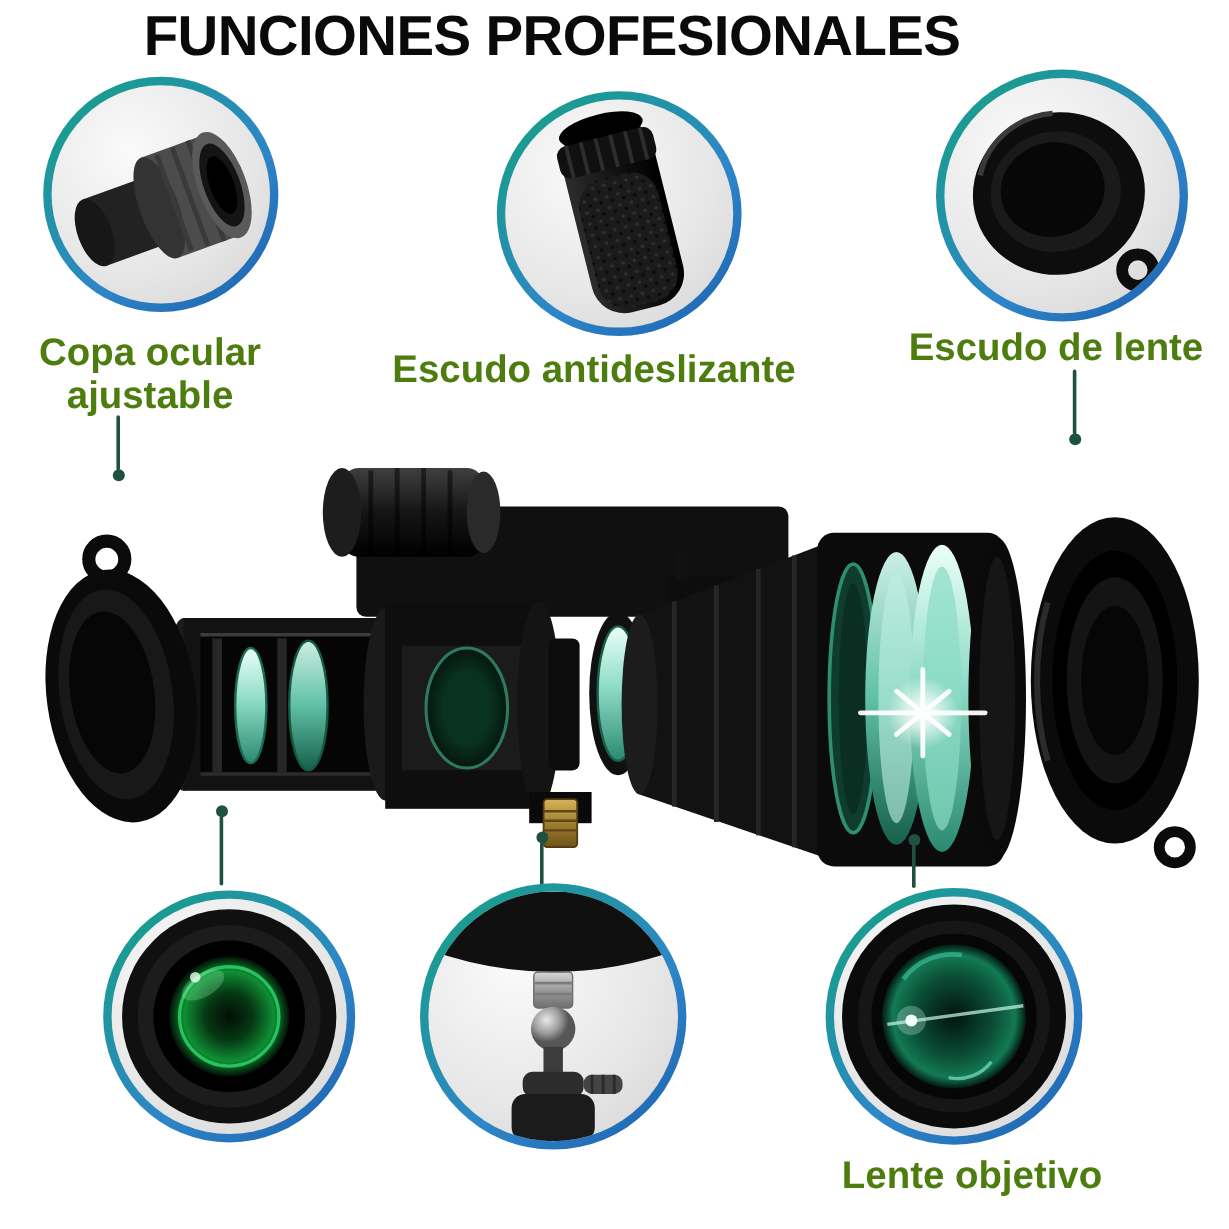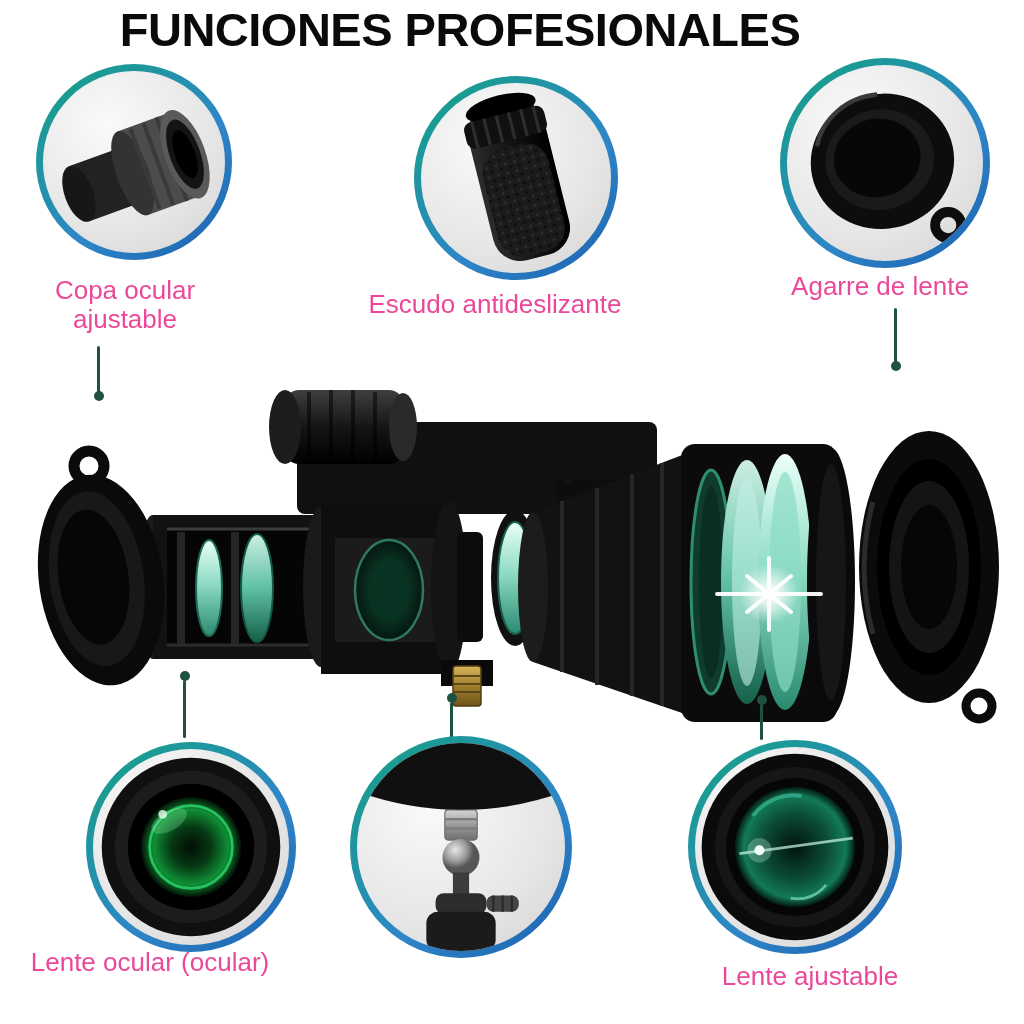--- a/index.html
+++ b/index.html
@@ -7,21 +7,21 @@
   .canvas{position:relative;width:1024px;height:1024px;background:#ffffff;overflow:hidden;margin:0 auto;}
   .title{position:absolute;top:2px;left:0;width:920px;text-align:center;
          font-size:47px;font-weight:900;letter-spacing:-0.5px;color:#0a0a0a;margin:0;}
   .feature{position:absolute;}
   .ring{border-radius:50%;padding:7px;background:linear-gradient(140deg,#16a085 5%,#2e86c8 60%,#1b5fae 100%);
         box-sizing:border-box;width:100%;height:100%;}
   .photo{width:100%;height:100%;border-radius:50%;overflow:hidden;
          background:radial-gradient(circle at 35% 30%, #fafafa 0%, #e6e6e6 60%, #d2d2d2 100%);
          display:flex;align-items:center;justify-content:center;}
   .photo svg{width:100%;height:100%;display:block;}
-  .label{position:absolute;text-align:center;font-size:26px;color:#ec4899;line-height:1.12;font-weight:400;}
+  .label{position:absolute;text-align:center;font-size:32px;color:#4d7c0f;line-height:1.12;font-weight:700;}
   .connector{position:absolute;width:3px;background:#1f5143;border-radius:2px;}
   .connector .dot{position:absolute;left:50%;transform:translateX(-50%);width:10px;height:10px;
                   border-radius:50%;background:#1f5143;}
   .connector .dot.top{top:-9px;}
   .connector .dot.bottom{bottom:-9px;}
   .hero{position:absolute;left:17px;top:362px;width:990px;height:385px;}
 </style>
 </head>
 <body>
 
@@ -96,21 +96,21 @@
             <ellipse cx="88" cy="88" rx="66" ry="62" fill="#0d0d0d"></ellipse>
             <ellipse cx="86" cy="86" rx="50" ry="46" fill="#1a1a1a"></ellipse>
             <ellipse cx="84" cy="84" rx="40" ry="36" fill="#070707"></ellipse>
             <path d="M32,62 A60,56 0 0 1 96,27" stroke="#3a3a3a" stroke-width="4" fill="none"></path>
           </g>
           <circle cx="148" cy="147" r="12" fill="none" stroke="#0d0d0d" stroke-width="9"></circle>
         </svg>
       </div>
     </div>
   </div>
-  <div class="label" style="left:740px;top:272px;width:280px">Agarre de lente</div>
+  <div class="label" style="left:740px;top:272px;width:280px">Escudo de lente</div>
   <div class="connector" style="left:894px;top:308px;height:54px">
       <span class="dot bottom"></span>
     </div>
 
   <svg class="hero" viewBox="0 0 990 385">
     <defs>
       <linearGradient id="hg-glass" x1="0" y1="0" x2="0" y2="1">
         <stop offset="0" stop-color="#eafff8"></stop>
         <stop offset="0.45" stop-color="#8fdcc6"></stop>
         <stop offset="1" stop-color="#2a8a6f"></stop>
@@ -235,21 +235,20 @@
           <circle cx="90" cy="90" r="70" fill="#1c1c1c"></circle>
           <circle cx="90" cy="90" r="58" fill="#000000"></circle>
           <circle cx="90" cy="90" r="46" fill="url(#greenGlass)"></circle>
           <circle cx="90" cy="90" r="38" fill="none" stroke="#2ad468" stroke-width="2.5" opacity="0.85"></circle>
           <ellipse cx="70" cy="66" rx="18" ry="9" fill="#9fffbf" opacity="0.25" transform="rotate(-30 70 66)"></ellipse>
           <circle cx="64" cy="60" r="4" fill="#eafff0" opacity="0.8"></circle>
         </svg>
       </div>
     </div>
   </div>
-  <div class="label" style="left:15px;top:948px;width:270px">Lente ocular (ocular)</div>
 
   <div class="connector" style="left:450px;top:702px;height:36px">
       <span class="dot top"></span>
     </div>
   <div class="feature" style="left:350px;top:736px;width:222px;height:222px">
     <div class="ring">
       <div class="photo">
         <svg viewBox="0 0 180 180">
           <defs>
             <linearGradient id="silver" x1="0" y1="0" x2="0" y2="1">
@@ -301,15 +300,15 @@
           <circle cx="90" cy="90" r="54" fill="url(#tealGlass)"></circle>
           <path d="M52,62 A46,46 0 0 1 96,44" stroke="#35b08e" stroke-width="3.5" fill="none" opacity="0.8"></path>
           <path d="M118,124 A32,32 0 0 1 86,136" stroke="#7fe0c4" stroke-width="2.5" fill="none" opacity="0.7"></path>
           <line x1="40" y1="96" x2="142" y2="82" stroke="#bfeee0" stroke-width="2.5" opacity="0.75"></line>
           <circle cx="58" cy="93" r="11" fill="#bfeee0" opacity="0.3"></circle>
           <circle cx="58" cy="93" r="4.5" fill="#f0fffa"></circle>
         </svg>
       </div>
     </div>
   </div>
-  <div class="label" style="left:675px;top:962px;width:270px">Lente ajustable</div>
+  <div class="label" style="left:675px;top:962px;width:270px">Lente objetivo</div>
 
 </div>
 
 </body></html>

